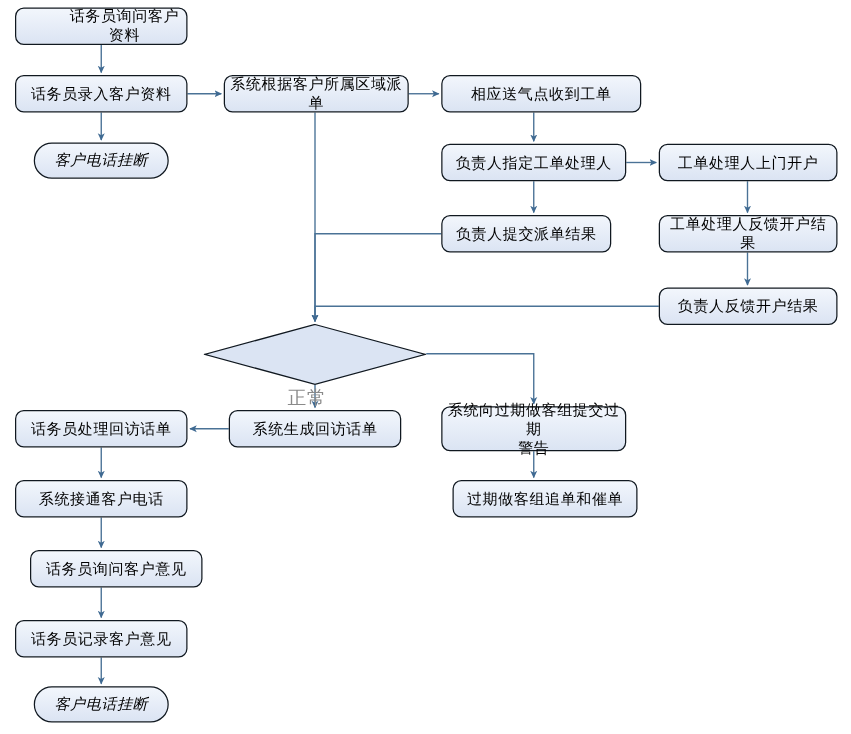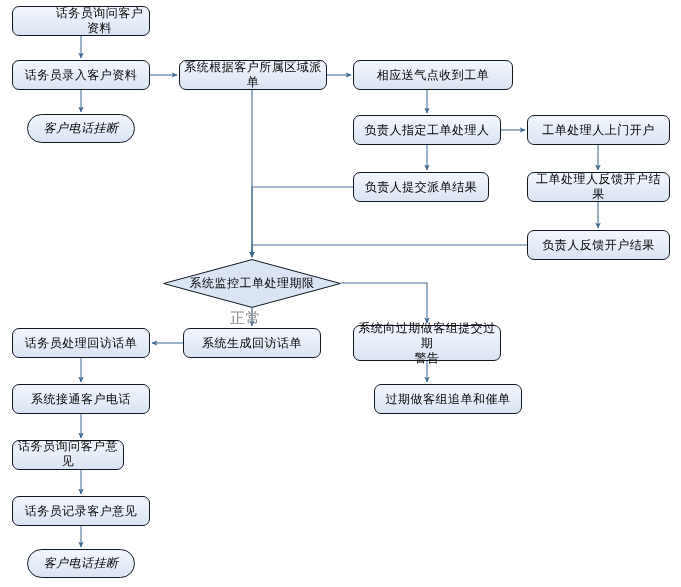--- a/index.html
+++ b/index.html
@@ -142,39 +142,38 @@
       <div class="node node-process" style="left: 527px; top: 172px; width: 143px; height: 30px; border-color: rgb(16, 24, 32); background: linear-gradient(rgb(242, 246, 252) 0%, rgb(219, 228, 243) 100%);">
         <span class="node-label">工单处理人反馈开户结果</span>
       </div>
       <div class="node node-process" style="left: 527px; top: 230px; width: 143px; height: 30px; border-color: rgb(16, 24, 32); background: linear-gradient(rgb(242, 246, 252) 0%, rgb(219, 228, 243) 100%);">
         <span class="node-label">负责人反馈开户结果</span>
       </div>
       <div class="node node-decision" style="left: 163px; top: 259px; width: 178px; height: 49px;">
         <svg class="diamond-svg" viewBox="0 0 178 49" preserveAspectRatio="none">
           <polygon points="89,0.6 177.4,24.5 89,48.4 0.6,24.5" fill="#dbe4f3" stroke="#101820" stroke-width="1"></polygon>
         </svg>
-        <span class="diamond-text node-label">系统监控工单处理期限</span>
       </div>
       <div class="node node-process" style="left: 353px; top: 325px; width: 148px; height: 36px; border-color: rgb(16, 24, 32); background: linear-gradient(rgb(242, 246, 252) 0%, rgb(219, 228, 243) 100%);">
         <span class="node-label">系统向过期做客组提交过期
 警告</span>
       </div>
-      <div class="node node-process" style="left: 374px; top: 384px; width: 148px; height: 30px; border-color: rgb(16, 24, 32); background: linear-gradient(rgb(242, 246, 252) 0%, rgb(219, 228, 243) 100%);">
+      <div class="node node-process" style="left: 362px; top: 384px; width: 148px; height: 30px; border-color: rgb(16, 24, 32); background: linear-gradient(rgb(242, 246, 252) 0%, rgb(219, 228, 243) 100%);">
         <span class="node-label">过期做客组追单和催单</span>
       </div>
       <div class="node node-process" style="left: 183px; top: 328px; width: 138px; height: 30px; border-color: rgb(16, 24, 32); background: linear-gradient(rgb(242, 246, 252) 0%, rgb(219, 228, 243) 100%);">
         <span class="node-label">系统生成回访话单</span>
       </div>
       <div class="node node-process" style="left: 12px; top: 328px; width: 138px; height: 30px; border-color: rgb(16, 24, 32); background: linear-gradient(rgb(242, 246, 252) 0%, rgb(219, 228, 243) 100%);">
         <span class="node-label">话务员处理回访话单</span>
       </div>
       <div class="node node-process" style="left: 12px; top: 384px; width: 138px; height: 30px; border-color: rgb(16, 24, 32); background: linear-gradient(rgb(242, 246, 252) 0%, rgb(219, 228, 243) 100%);">
         <span class="node-label">系统接通客户电话</span>
       </div>
-      <div class="node node-process" style="left: 12px; top: 440px; width: 112px; height: 30px; border-color: rgb(16, 24, 32); background: linear-gradient(rgb(242, 246, 252) 0%, rgb(219, 228, 243) 100%); font-family: Liberation Mono, monospace;">
+      <div class="node node-process" style="left: 24px; top: 440px; width: 138px; height: 30px; border-color: rgb(16, 24, 32); background: linear-gradient(rgb(242, 246, 252) 0%, rgb(219, 228, 243) 100%);">
         <span class="node-label">话务员询问客户意见</span>
       </div>
       <div class="node node-process" style="left: 12px; top: 496px; width: 138px; height: 30px; border-color: rgb(16, 24, 32); background: linear-gradient(rgb(242, 246, 252) 0%, rgb(219, 228, 243) 100%);">
         <span class="node-label">话务员记录客户意见</span>
       </div>
       <div class="node node-terminator" style="left: 27px; top: 549px; width: 108px; height: 29px; border-color: rgb(16, 24, 32); background: linear-gradient(rgb(242, 246, 252) 0%, rgb(219, 228, 243) 100%);">
         <span class="node-label">客户电话挂断</span>
       </div>
     </div>
   <div id="labels-group">

